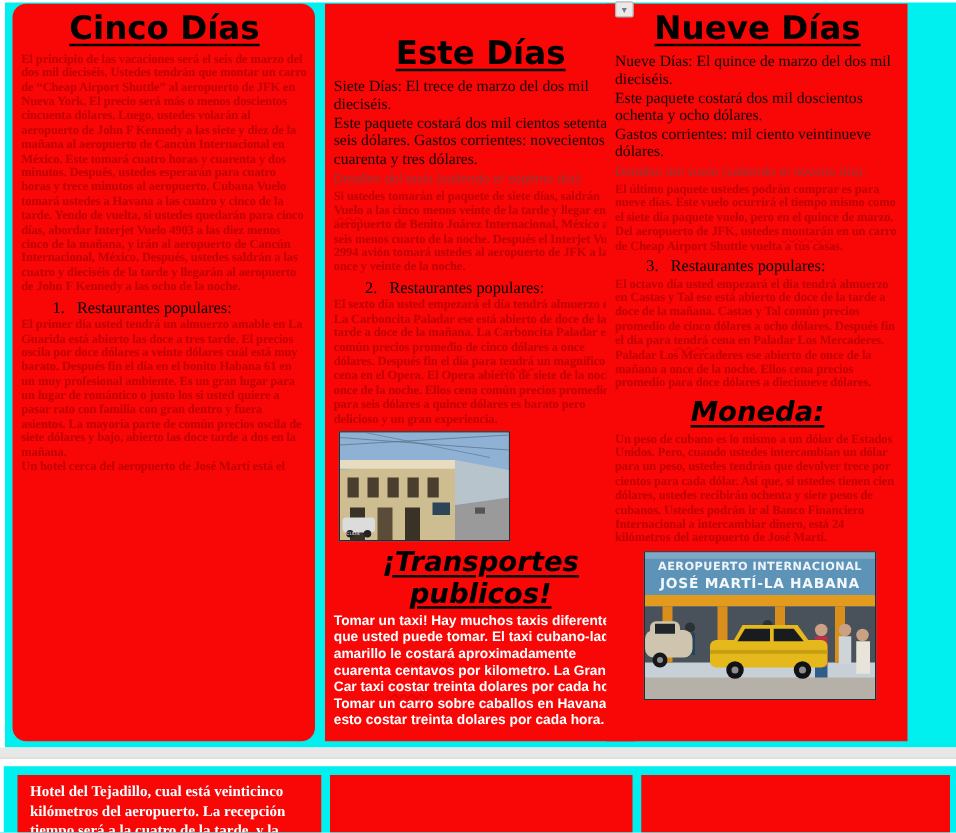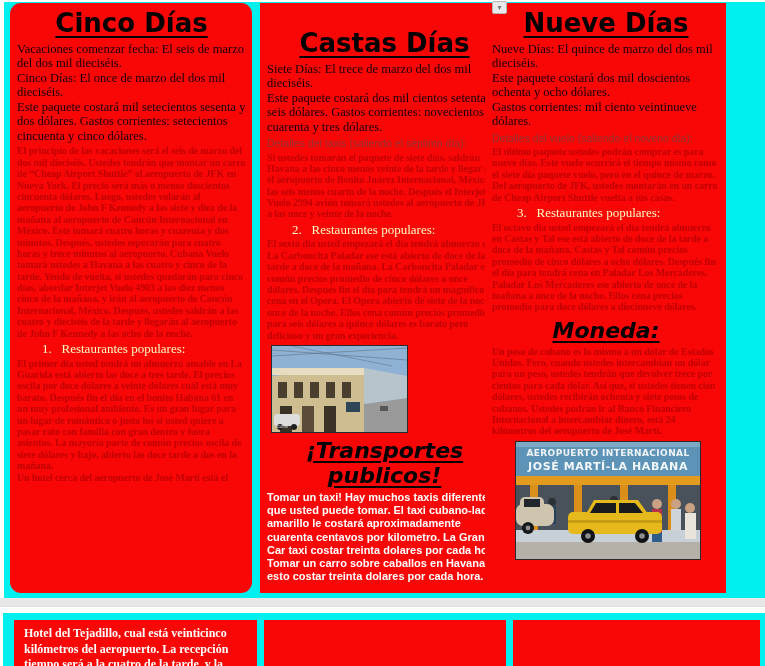--- a/index.html
+++ b/index.html
@@ -31,21 +31,21 @@
   }
   .label{
     font-family:"Liberation Sans",sans-serif;font-size:10.5px;line-height:1.25;color:#943634;
     margin:3px 1px 1px 1px;
   }
   .boldred{
     font-family:"Liberation Serif",serif;font-weight:bold;font-size:10px;line-height:1.14;
     color:#c00000;margin:0 1px;letter-spacing:-0.1px;white-space:pre-line;
   }
   .listhead{
-    font-family:"Liberation Serif",serif;font-size:13px;line-height:1.2;color:#fef9c3;
+    font-family:"Liberation Serif",serif;font-size:13px;line-height:1.2;color:#000000;
     margin:2px 1px 1px 26px;
   }
   .subtitle{
     font-family:"DejaVu Sans",sans-serif;font-weight:bold;font-style:italic;font-size:22px;
     color:#000;text-align:center;margin:5px 0 3px;
     text-decoration:underline;text-decoration-thickness:2px;text-underline-offset:3px;
   }
   .whitetext{
     font-family:"Liberation Sans",sans-serif;font-weight:bold;font-size:11px;line-height:1.2;
     color:#ffffff;margin:1px 1px;white-space:pre-line;
@@ -71,35 +71,32 @@
 <body>
 
 <button id="overflow-btn">
   <span>▾</span>
 </button>
 
 <div id="page1" class="page">
 
   <section class="panel" id="col1">
     <h1 class="title">Cinco Días</h1>
-    <p class="intro">Vacaciones comenzar fecha: El seis de marzo del dos mil dieciséis.
-Cinco Días: El once de marzo del dos mil dieciséis.
-Este paquete costará mil setecientos sesenta y dos dólares. Gastos corrientes: setecientos cincuenta y cinco dólares.</p>
     <p class="boldred"><span>El principio de las vacaciones será el seis de marzo del dos mil dieciséis. Ustedes tendrán que montar un carro de “Cheap Airport Shuttle” al aeropuerto de JFK en Nueva York. El precio será más o menos doscientos cincuenta dólares. Luego, ustedes volarán al aeropuerto de John F Kennedy a las siete y diez de la mañana al aeropuerto de Cancún Internacional en México. Este tomará cuatro horas y cuarenta y dos minutos. Después, ustedes esperarán para cuatro horas y trece minutos al aeropuerto. Cubana Vuelo tomará ustedes a Havana a las cuatro y cinco de la tarde. Yendo de vuelta, si ustedes quedarán para cinco días, abordar Interjet Vuelo 4903 a las diez menos cinco de la mañana, y irán al aeropuerto de Cancún Internacional, México. Después, ustedes saldrán a las cuatro y dieciséis de la tarde y llegarán al aeropuerto de John F Kennedy a las ocho de la noche.</span></p>
     <p class="listhead">1.&nbsp;&nbsp; Restaurantes populares:</p>
     <p class="boldred"><span>El primer día usted tendrá un almuerzo amable en La Guarida está abierto las doce a tres tarde. El precios oscila por doce dólares a veinte dólares cuál está muy barato. Después fin el día en el bonito Habana 61 en un muy profesional ambiente. Es un gran lugar para un lugar de romántico o justo los si usted quiere a pasar rato con familia con gran dentro y fuera asientos. La mayoría parte de común precios oscila de siete dólares y bajo, abierto las doce tarde a dos en la mañana.</span></p>
     <p class="boldred"><span>Un hotel cerca del aeropuerto de José Martí está el</span></p>
   </section>
 
   <section class="panel" id="col2">
-    <h1 class="title">Castas Días</h1>
+    <h1 class="title">Este Días</h1>
     <p class="intro">Siete Días: El trece de marzo del dos mil dieciséis.
 Este paquete costará dos mil cientos setenta y seis dólares. Gastos corrientes: novecientos cuarenta y tres dólares.</p>
     <p class="label">Detalles del taxis (saliendo el séptimo día):</p>
-    <p class="boldred"><span>Si ustedes tomarán el paquete de siete días, saldrán </span><span class="sq">Havana</span><span> a las cinco menos veinte de la tarde y llegar en el aeropuerto de Benito Juárez Internacional, México a las seis menos cuarto de la noche. Después el Interjet Vuelo 2994 avión tomará ustedes al aeropuerto de JFK a las once y veinte de la noche.</span></p>
+    <p class="boldred"><span>Si ustedes tomarán el paquete de siete días, saldrán </span><span class="sq">Vuelo</span><span> a las cinco menos veinte de la tarde y llegar en el aeropuerto de Benito Juárez Internacional, México a las seis menos cuarto de la noche. Después el Interjet Vuelo 2994 avión tomará ustedes al aeropuerto de JFK a las once y veinte de la noche.</span></p>
     <p class="listhead">2.&nbsp;&nbsp; Restaurantes populares:</p>
     <p class="boldred"><span>El sexto día usted empezará el día tendrá almuerzo en La Carboncita Paladar ese está abierto de doce de la tarde a doce de la mañana. La Carboncita Paladar es común precios promedio de cinco dólares a once dólares. Después fin el día para </span><span class="sq">tendrá</span><span> un magnífico cena en el Opera. El Opera abierto de siete de la noche a once de la noche. Ellos cena común precios promedio para seis dólares a quince dólares es barato pero delicioso y un gran experiencia.</span></p>
 
     <svg id="photo-paladar" class="photo" viewBox="0 0 135 86" xmlns="http://www.w3.org/2000/svg">
       <rect x="0" y="0" width="135" height="86" fill="#8fb2d4"></rect>
       <line x1="0" y1="10" x2="135" y2="2" stroke="#5a718a" stroke-width="0.6"></line>
       <line x1="0" y1="4" x2="135" y2="14" stroke="#5a718a" stroke-width="0.6"></line>
       <line x1="20" y1="0" x2="120" y2="20" stroke="#5a718a" stroke-width="0.5"></line>
       <g>
         <polygon points="0,30 92,22 92,86 0,86" fill="#cfbd92"></polygon>

